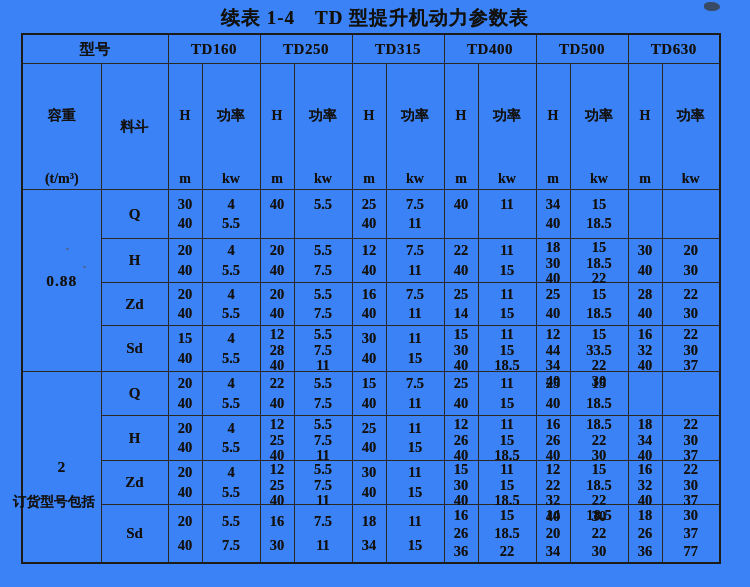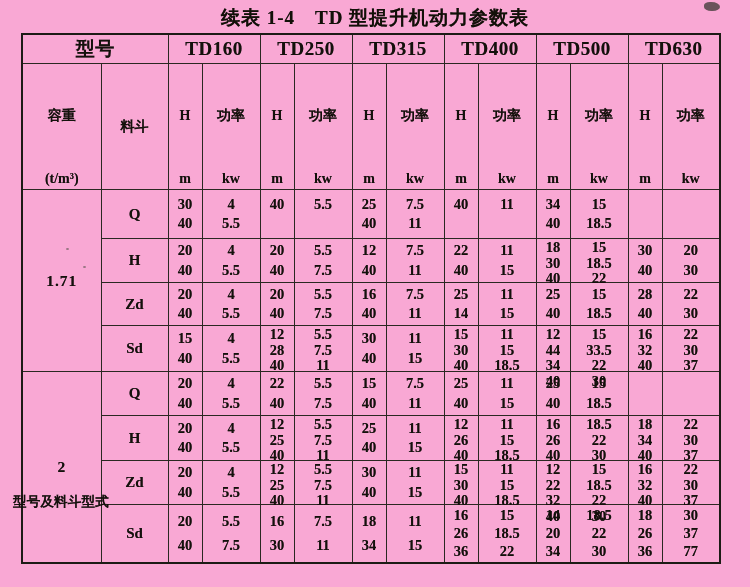--- a/index.html
+++ b/index.html
@@ -4,21 +4,21 @@
 <style>
   html,body { margin:0; padding:0; }
   body {
     width:750px; height:587px;
     background:#e9e8e3;
     font-family:"Liberation Serif", serif;
     color:#14120f;
     position:relative;
     overflow:hidden;
   }
-  .page { position:absolute; inset:0; background:#f9a8d4; }
+  .page { position:absolute; inset:0; background:#3b82f6; }
 
   .title {
     position:absolute; top:5px; left:0; width:100%;
     text-align:center;
     font-size:19px; font-weight:bold;
     letter-spacing:1px;
     color:#121008;
     text-shadow:0 0 .5px rgba(0,0,0,.55);
   }
 
@@ -34,21 +34,21 @@
     border:2px solid #1d1b16;
     background:transparent;
   }
   .params th, .params td {
     border:1px solid #2b2822;
     padding:0; margin:0;
     text-align:center; vertical-align:middle;
     color:#14110c;
     text-shadow:0 0 .4px rgba(0,0,0,.5);
   }
-  tr.r1 th { height:28px; font-size:19px; font-weight:bold; letter-spacing:.5px; }
+  tr.r1 th { height:28px; font-size:15px; font-weight:bold; letter-spacing:.5px; }
   tr.r2 th { height:57px; font-size:14px; font-weight:bold; line-height:1.55; }
   tr.r2 th .sub { display:block;margin-top:41px; }
   .cap  { font-size:15.5px; font-weight:bold; letter-spacing:1px; }
   .bucket { font-size:15px; font-weight:bold; }
   td.num { font-size:14.5px; font-weight:bold; }
   .vcell {
     display:flex; flex-direction:column;
     justify-content:space-evenly; align-items:center;
     line-height:1.08;
   }
@@ -153,21 +153,21 @@
             <span class="sub">m</span>
           </th>
           <th>
             <span class="sub">功率</span>
             <span class="sub">kw</span>
           </th>
         </tr>
     </thead>
     <tbody>
         <tr style="height: 43px;">
-          <td rowspan="4" class="cap">1.71</td>
+          <td rowspan="4" class="cap">0.88</td>
           <td class="bucket">Q</td>
           <td class="num">
             <div class="vcell" style="height: 41px;">
               <span>30</span>
               <span>40</span>
             </div>
           </td>
           <td class="num">
             <div class="vcell" style="height: 41px;">
               <span>4</span>
@@ -778,16 +778,16 @@
               <span>30</span>
               <span>37</span>
               <span>77</span>
             </div>
           </td>
         </tr>
       </tbody>
   </table>
 
   <div class="notes">
-    <div class="note-line">型号及料斗型式</div>
+    <div class="note-line">订货型号包括</div>
   </div>
 
 </div>
 
 </body></html>

